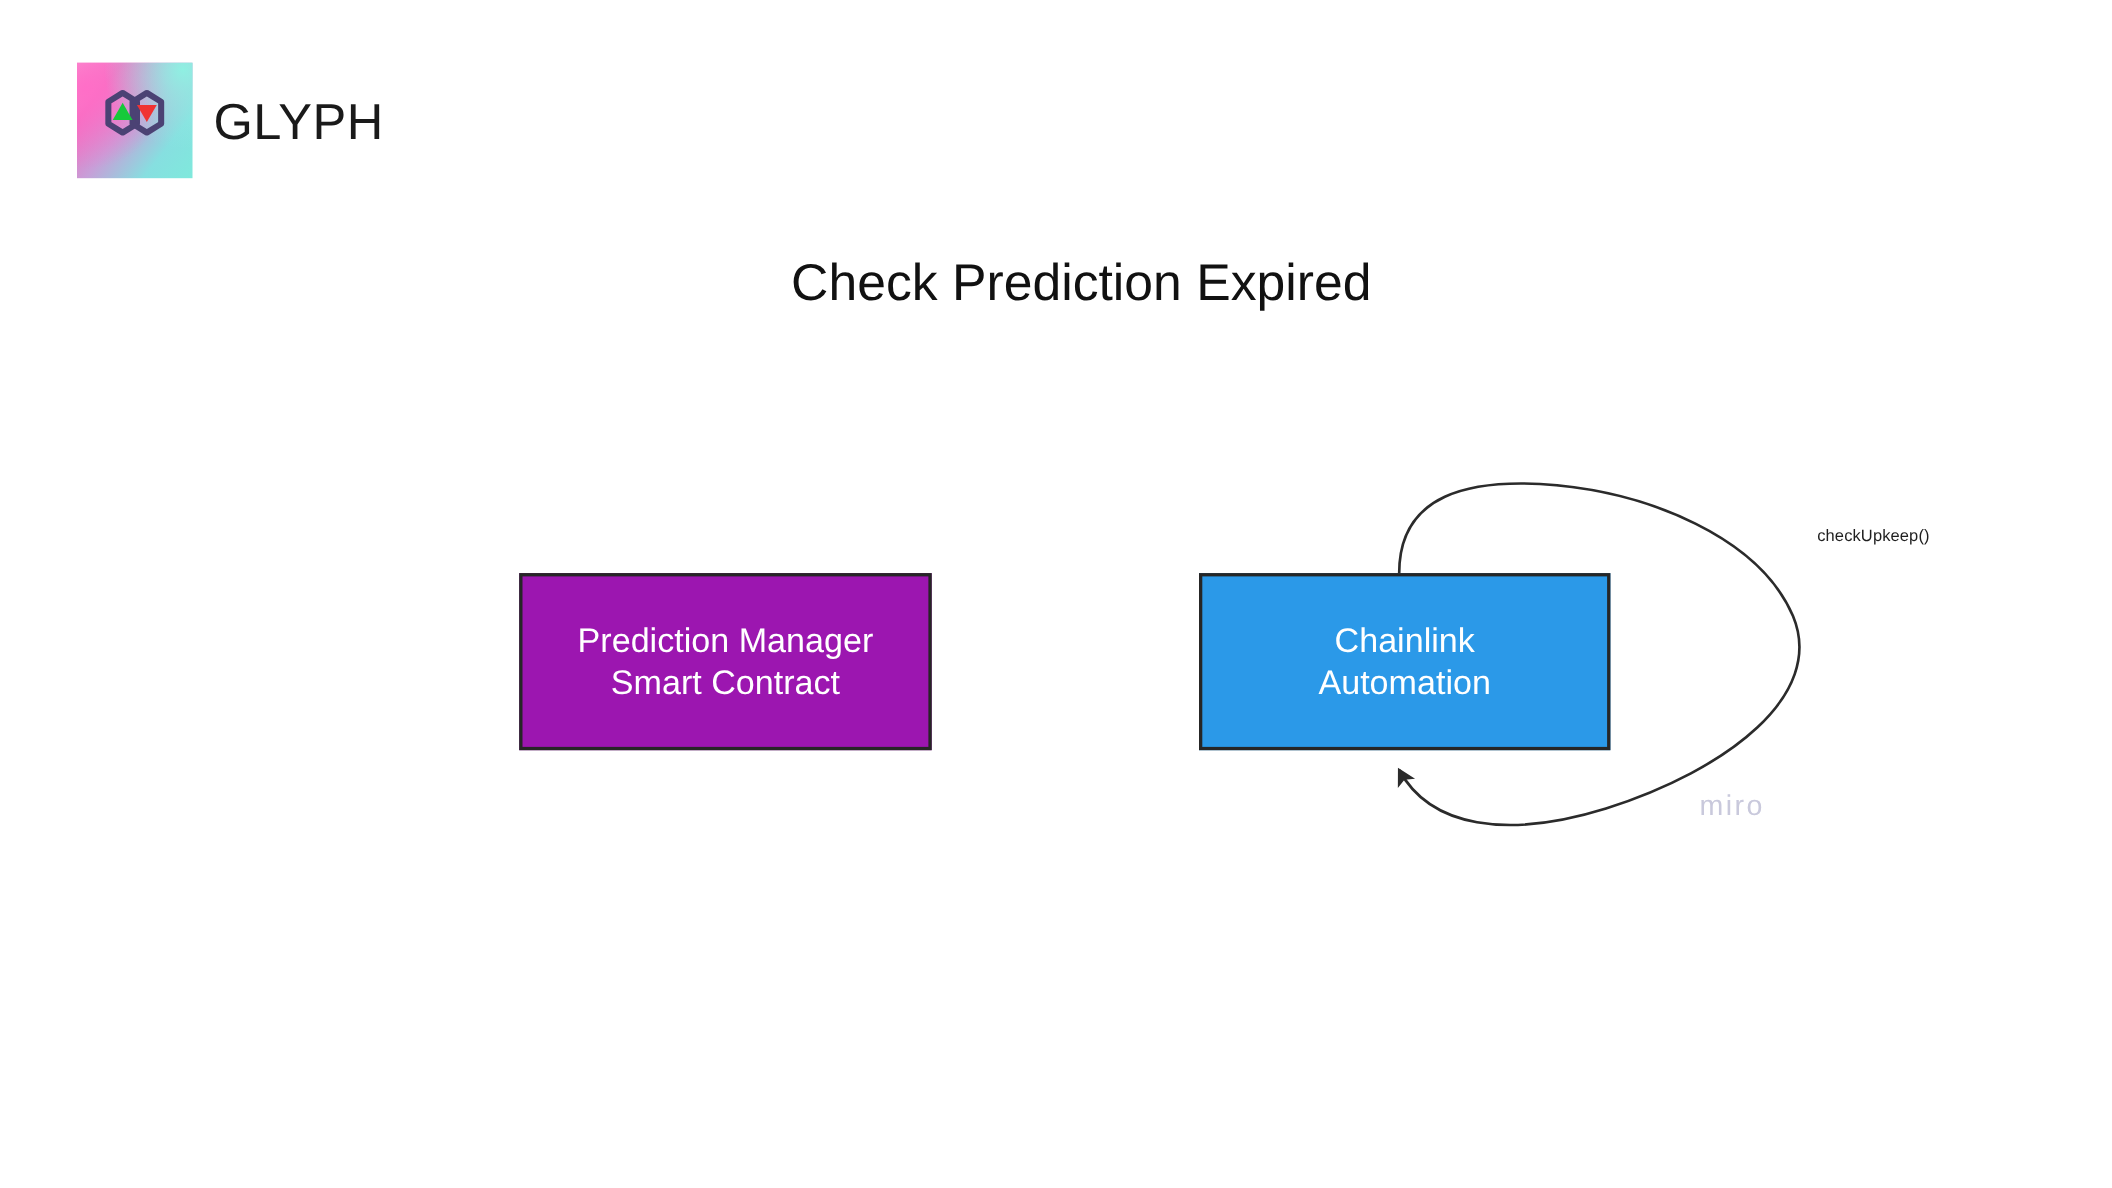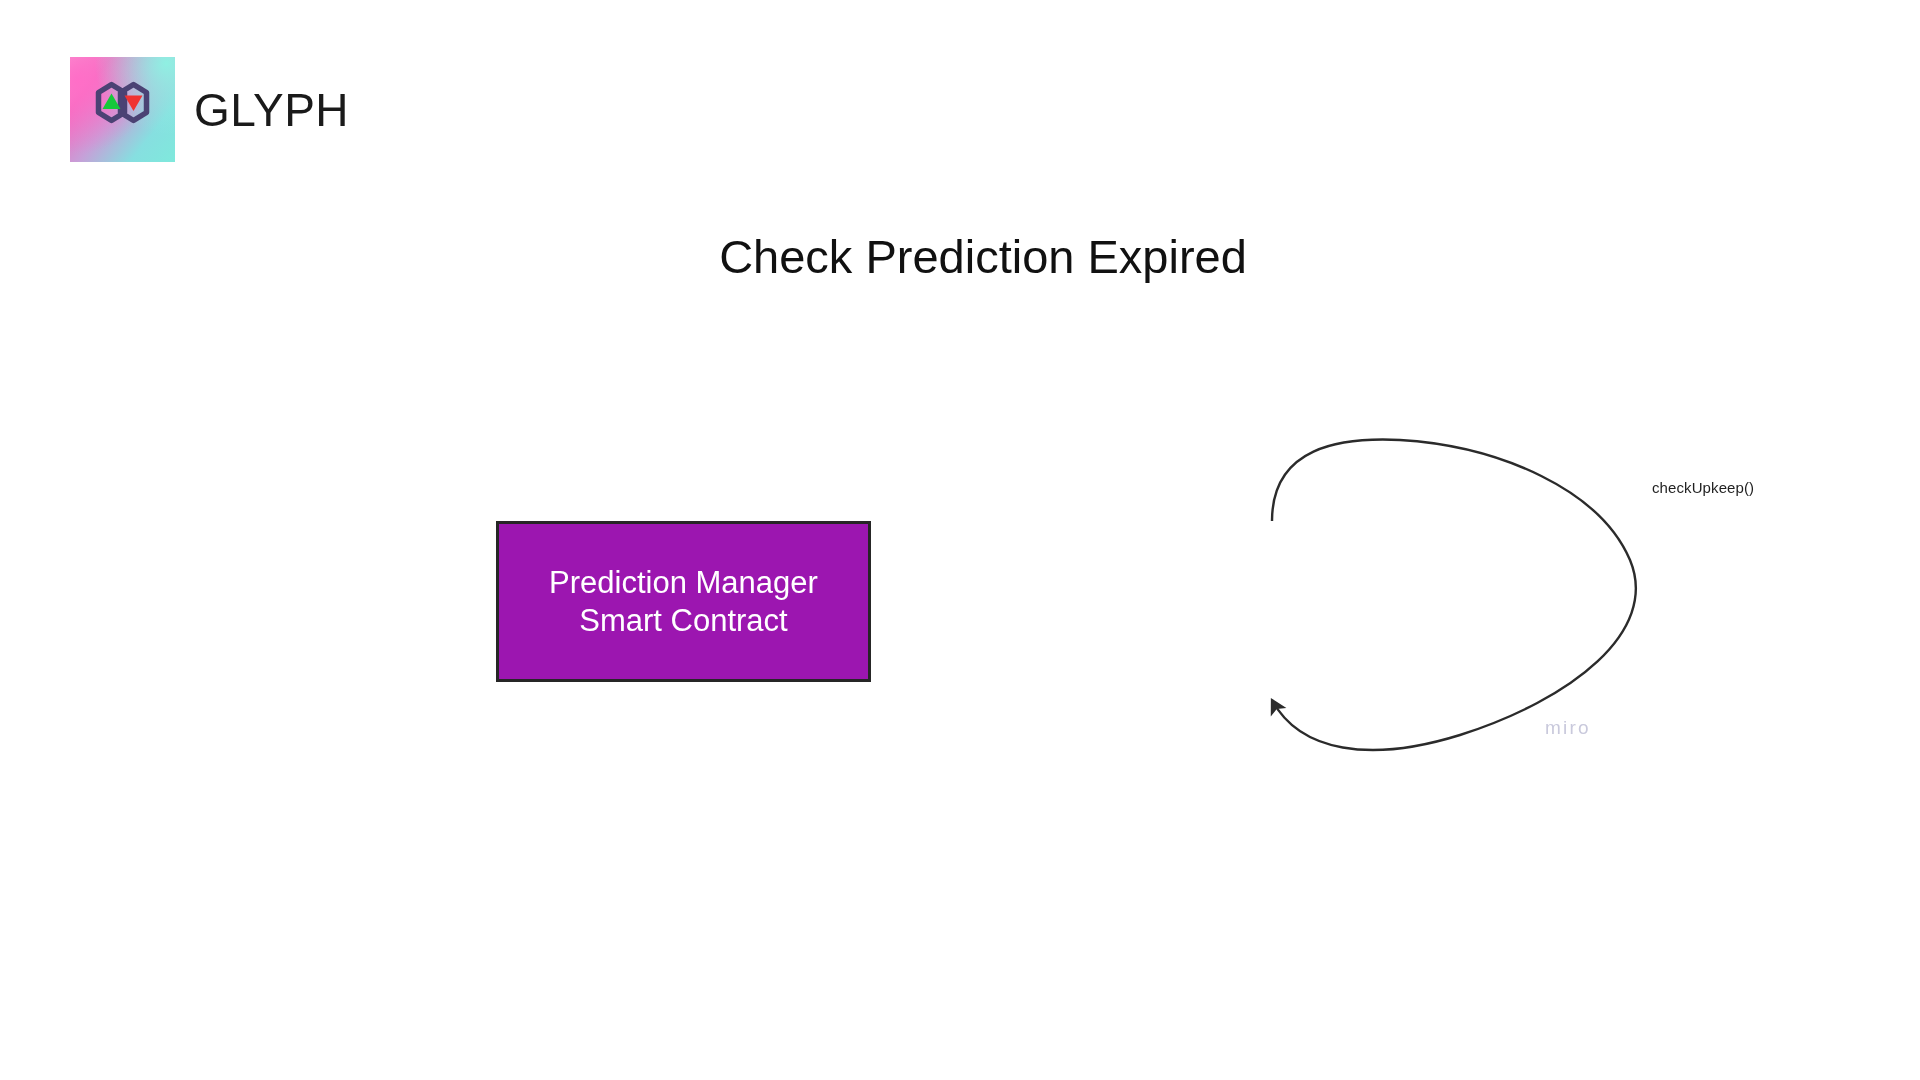--- a/index.html
+++ b/index.html
@@ -90,21 +90,21 @@
     display: flex;
     align-items: center;
     justify-content: center;
     text-align: center;
     color: #ffffff;
     font-size: 31px;
     line-height: 1.22;
     font-weight: 400;
   }
   #node-prediction-manager {
-    left: 496px;
+    left: 472px;
     top: 521px;
     width: 375px;
     height: 161px;
     background: #9c16b0;
   }
   #node-chainlink-automation {
     left: 1090px;
     top: 521px;
     width: 374px;
     height: 161px;
@@ -124,21 +124,21 @@
     color: #1f1f1f;
     white-space: nowrap;
     letter-spacing: 0.1px;
   }
 
   
   #miro-watermark {
     position: absolute;
     left: 1545px;
     top: 717px;
-    font-size: 19px;
+    font-size: 26px;
     color: #c9c9dc;
     letter-spacing: 2.2px;
     font-weight: 400;
   }
 </style>
 </head>
 <body>
 
 <div id="brand-header">
   <div id="brand-logo-mark">
@@ -171,17 +171,21 @@
 
     <path d="M1272,521 C1272,447 1340,437 1400,440 C1500,446 1600,490 1630,560
              C1660,632 1570,700 1460,735 C1370,763 1300,752 1272,700" fill="none" stroke="#2b2b2b" stroke-width="2.4" marker-end="url(#arrow-head)"></path>
   </svg>
 
   <div class="node-box" id="node-prediction-manager">
     <span class="node-label">Prediction Manager
 Smart Contract</span>
   </div>
 
+  <div class="node-box" id="node-chainlink-automation">
+    <span class="node-label">Chainlink
+Automation</span>
+  </div>
 
   <div id="edge-label-checkupkeep">checkUpkeep()</div>
 
   <div id="miro-watermark">miro</div>
 </div>
 
 </body></html>

